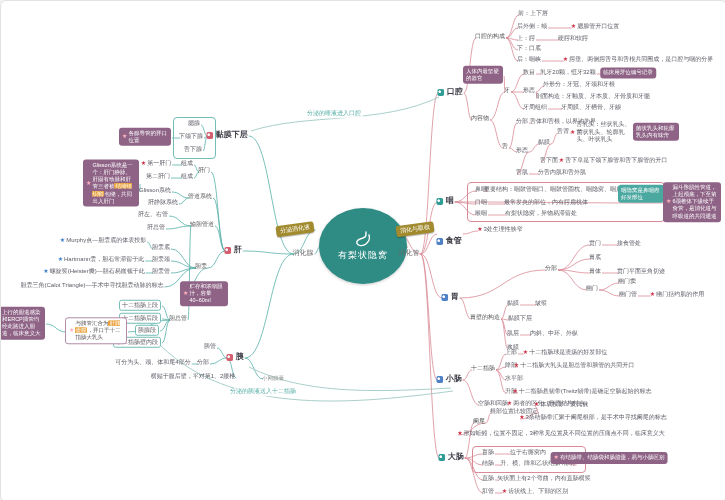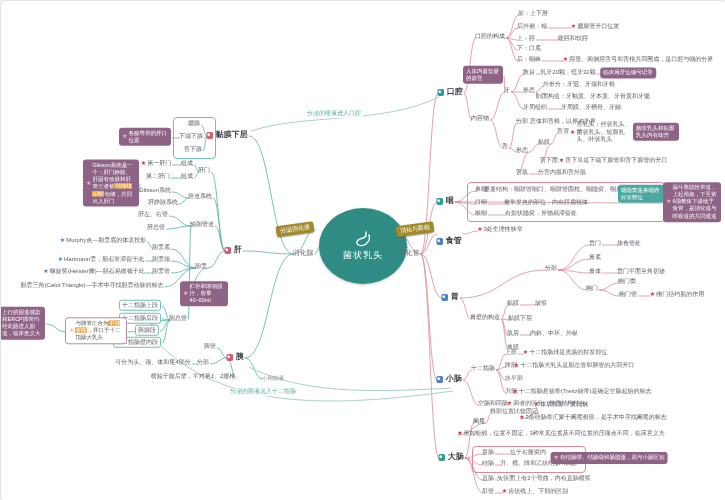--- a/index.html
+++ b/index.html
@@ -179,21 +179,21 @@
   <div id="boxes-layer">
       <div class="mbox" style="left: 172px; top: 116px; width: 41px; height: 40px; border: 1px solid rgb(114, 189, 181);"></div>
       <div class="mbox" style="left: 466px; top: 181px; width: 196px; height: 38px; border: 1px solid rgb(217, 138, 150);"></div>
       <div class="mbox" style="left: 471px; top: 445px; width: 112px; height: 25px; border: 1px solid rgb(217, 138, 150);"></div>
     </div>
   <div id="nodes-layer">
       <div class="node center" style="left: 362px; top: 245px;">
         <svg width="18" height="16" viewBox="0 0 18 16">
           <path d="M12,1 C12,5 12,6 9,7 C4,8.5 2,10 3,12.5 C4,15 9,15.5 12,13 C15,10.5 16,7 15,4" fill="none" stroke="#ffffff" stroke-width="1.4" stroke-linecap="round"></path>
         </svg>
-        <span class="txt">菌状乳头</span>
+        <span class="txt">有梨状隐窝</span>
       </div>
       <div class="node trunk" style="left: 408px; top: 252px;">
         <span class="txt">消化管</span>
       </div>
       <div class="node badge" style="left: 414px; top: 228px;">
         <span class="txt">消化与吸收</span>
       </div>
       <div class="node trunk" style="left: 302px; top: 252px;">
         <span class="txt">消化腺</span>
       </div>

